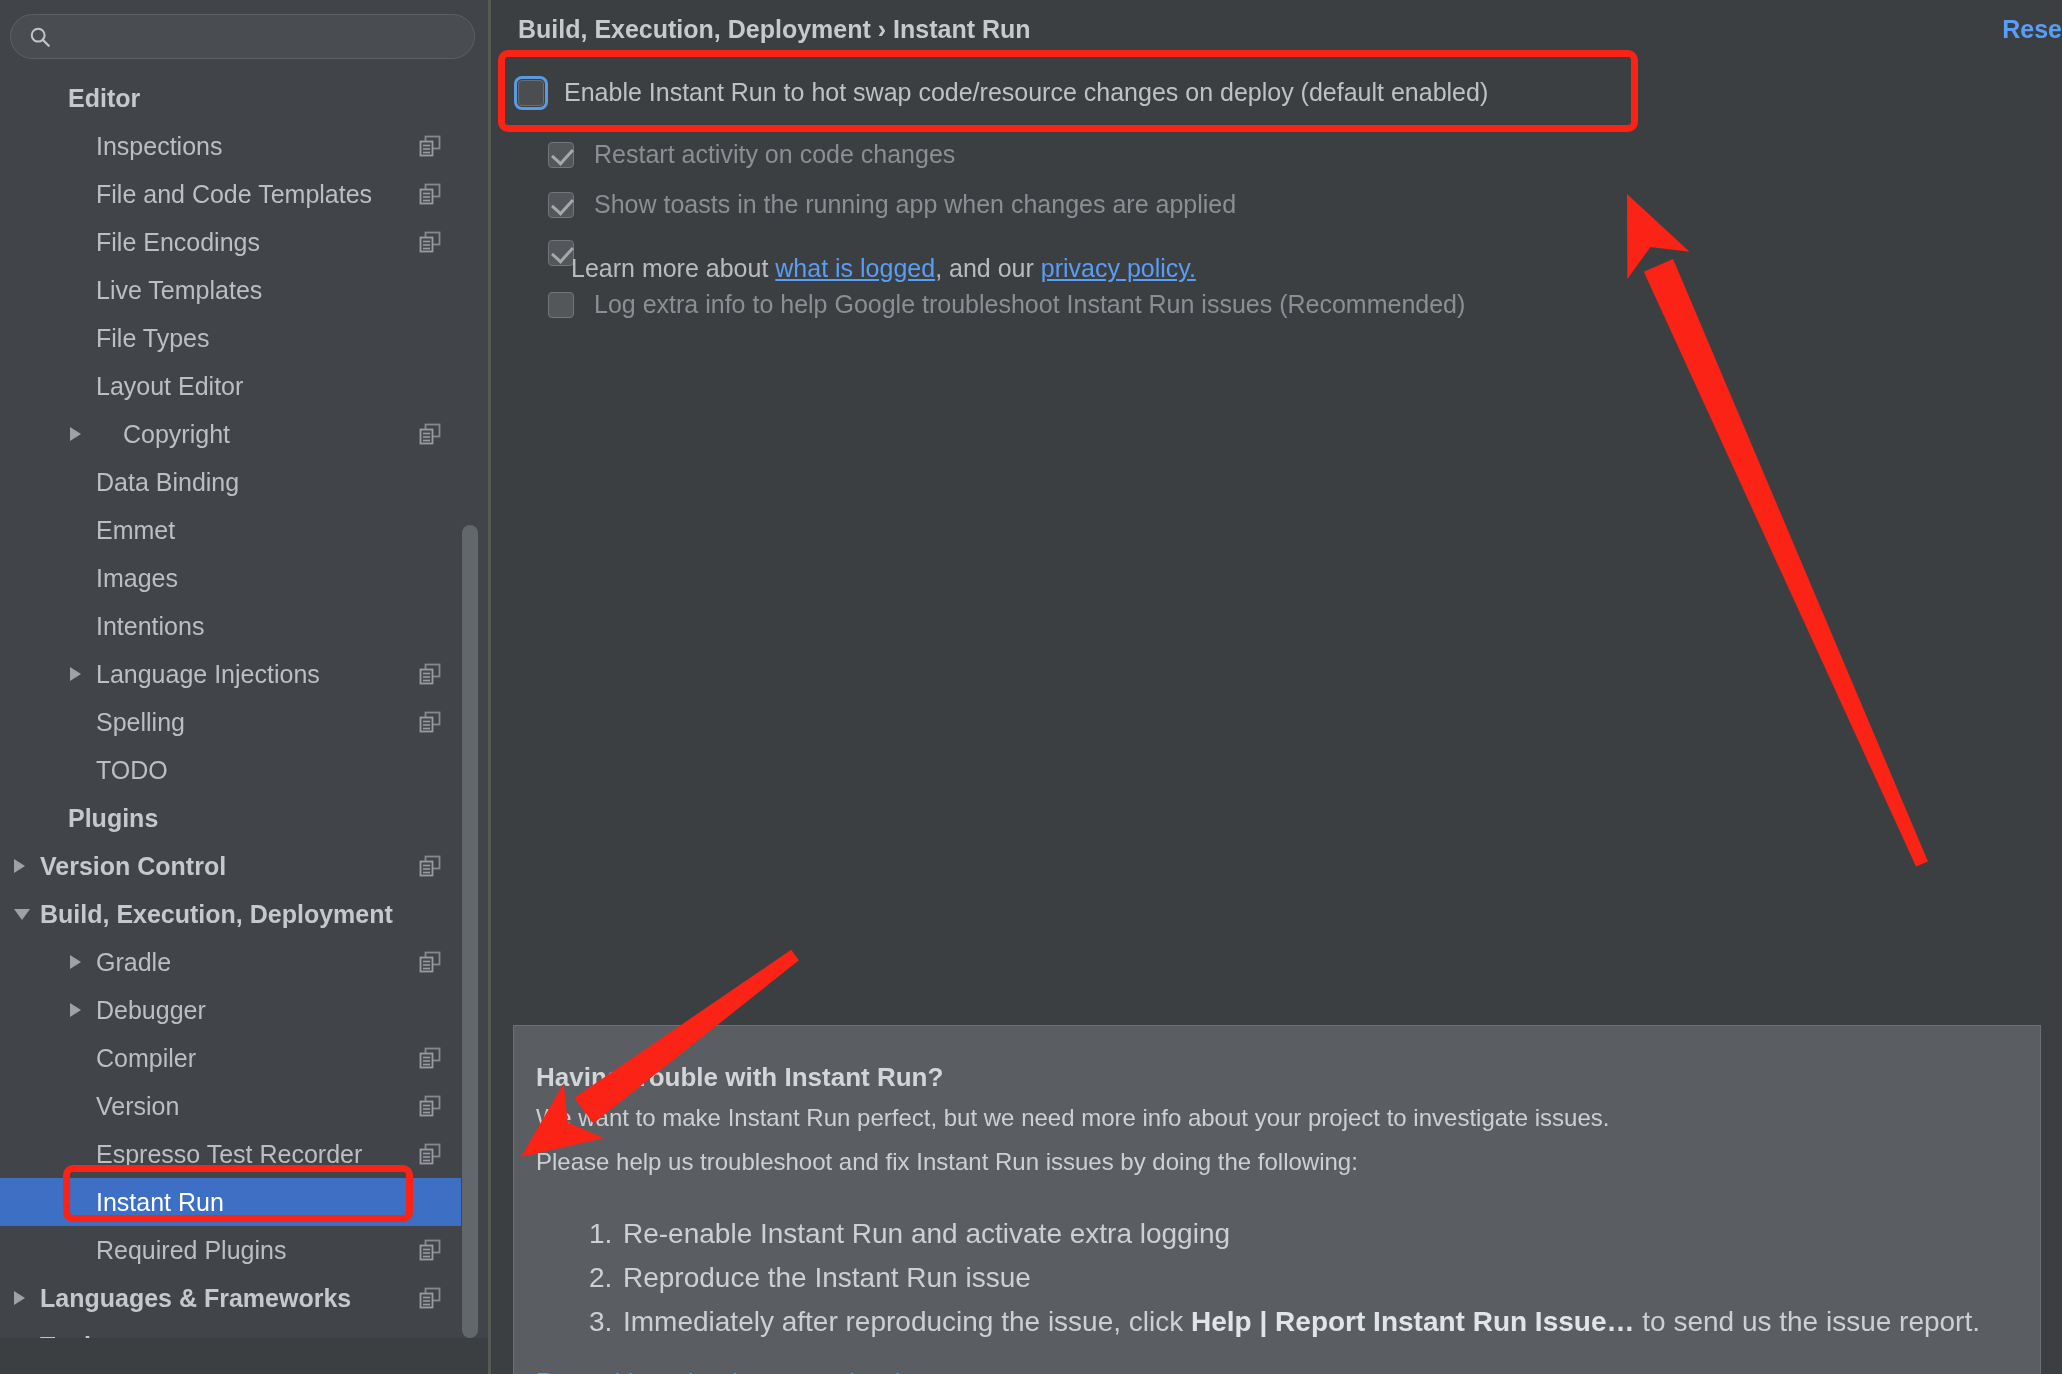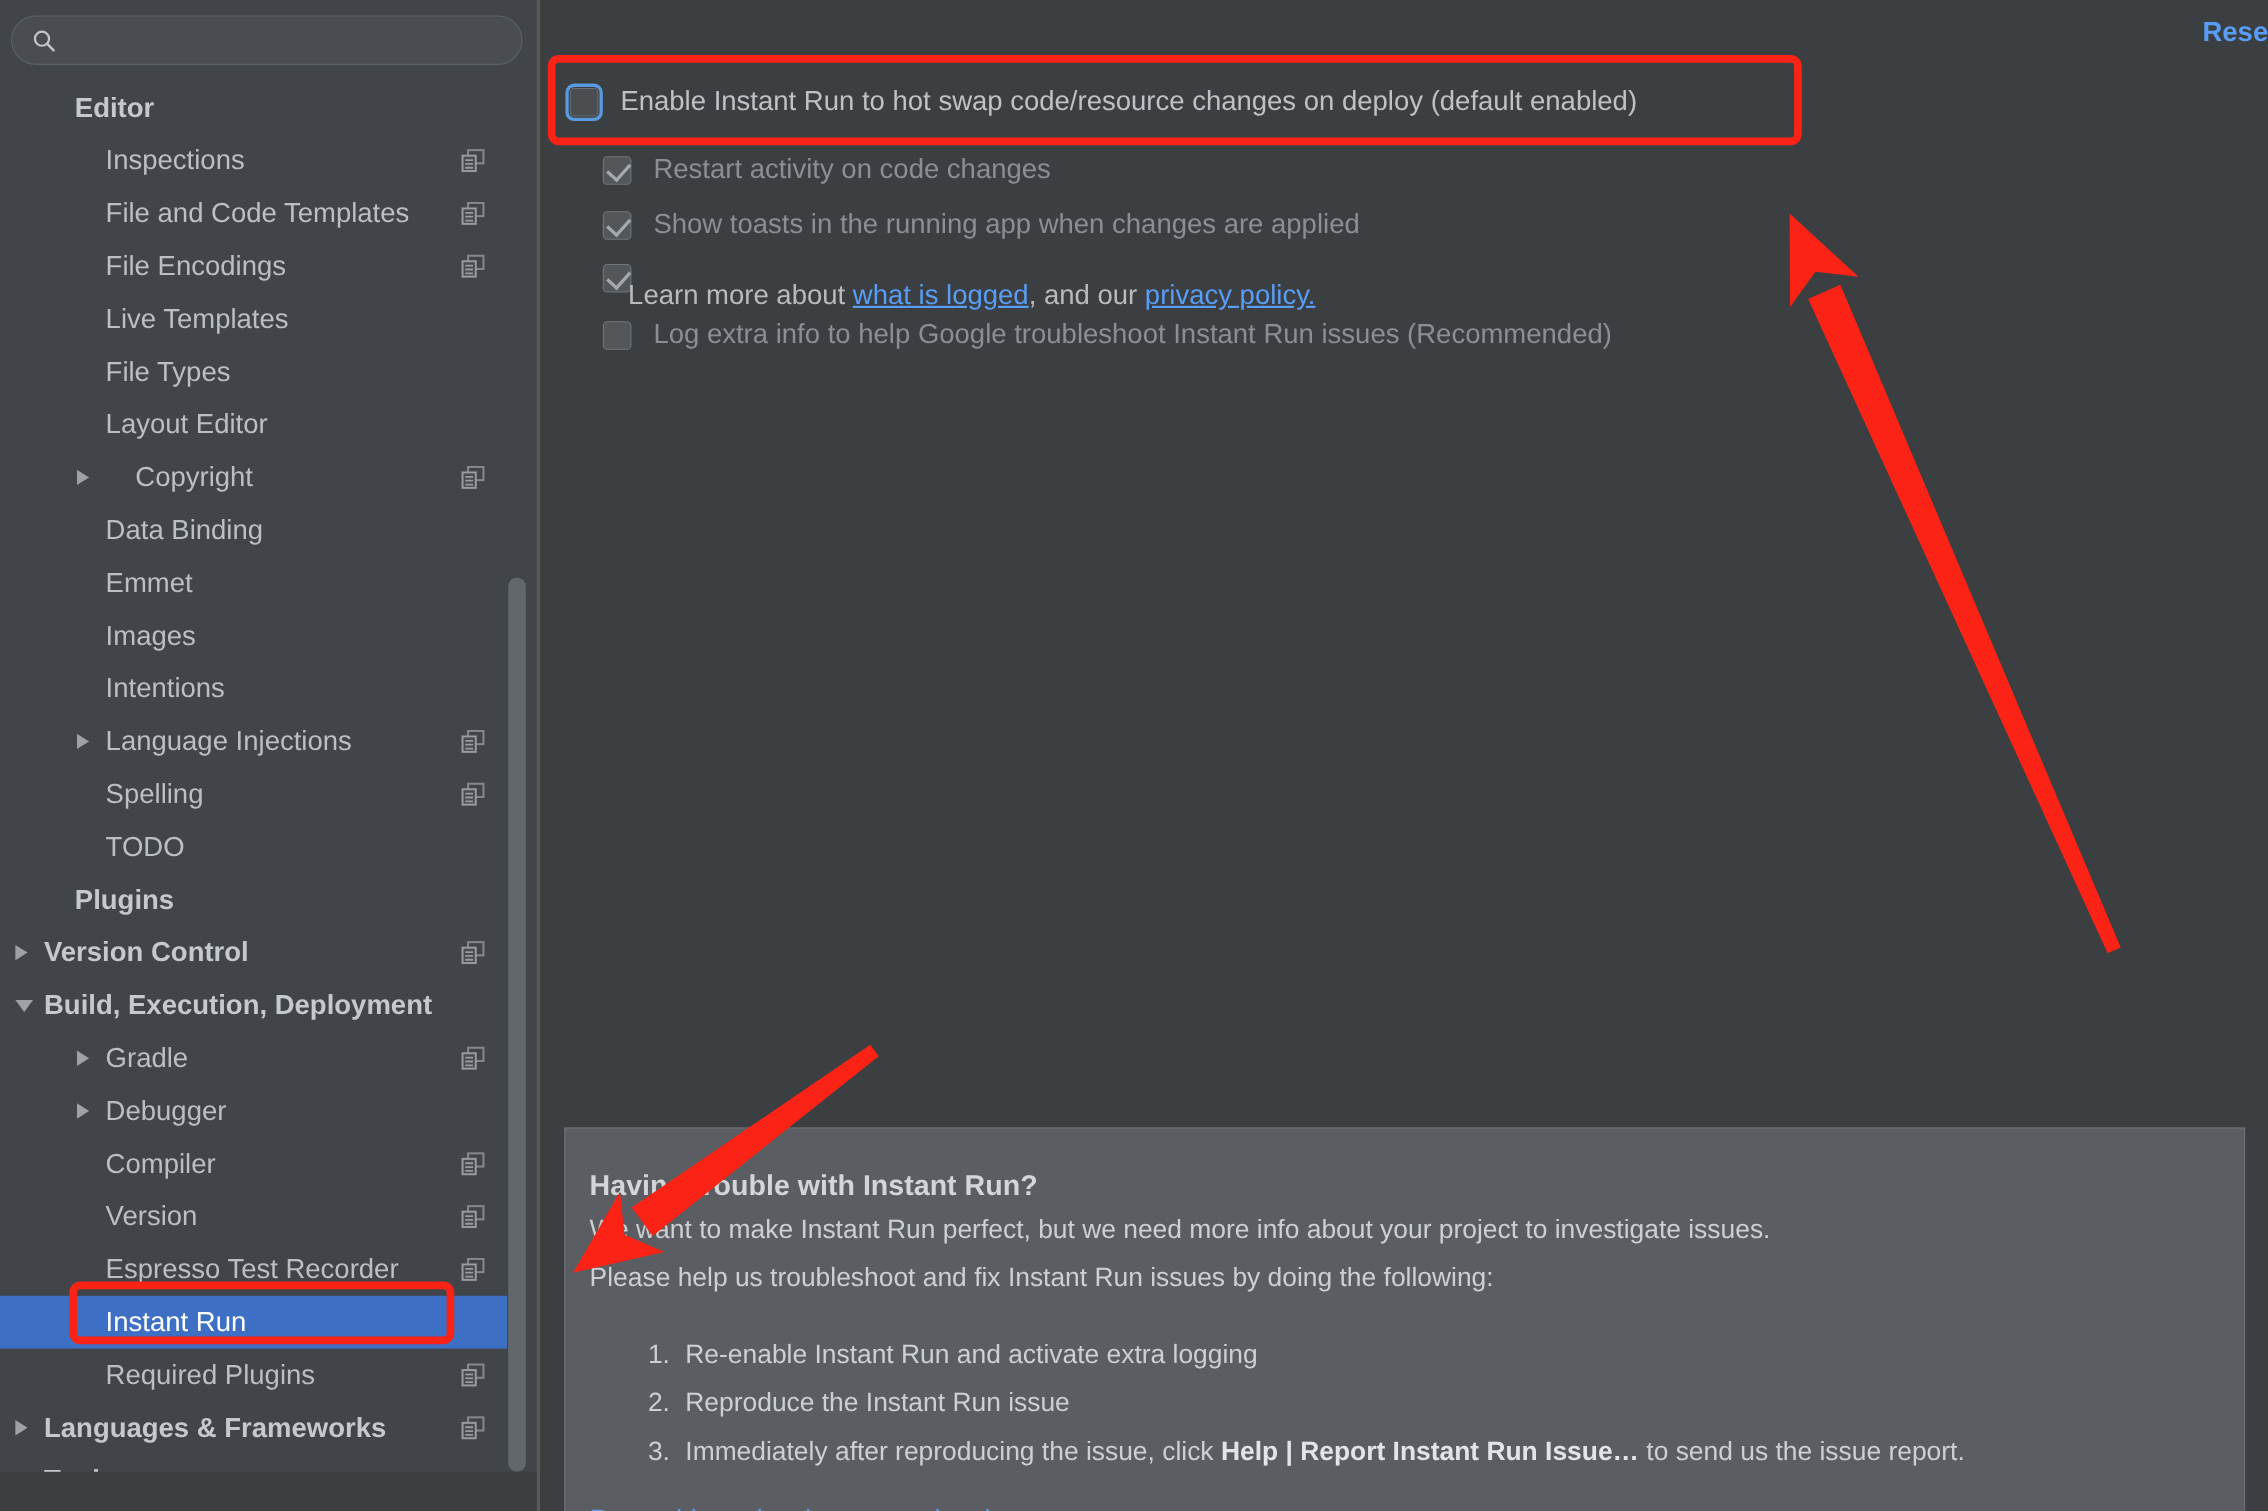--- a/index.html
+++ b/index.html
@@ -207,21 +207,21 @@
   .info-p {
     position: absolute;
     left: 22px;
     font-size: 24px;
     color: #cdd0d3;
     white-space: nowrap;
   }
   .info-li {
     position: absolute;
     left: 75px;
-    font-size: 24px;
+    font-size: 28px;
     color: #cdd0d3;
     white-space: nowrap;
   }
   .info-li .num { display: inline-block; width: 34px; }
   .info-li b { color: #e2e5e8; }
   #reenable-link {
     position: absolute;
     left: 22px; top: 342px;
     font-size: 24px;
     color: #589df6;
@@ -481,20 +481,21 @@
       </div>
 
     <div id="sb-track">
       <div id="sb-thumb"></div>
     </div>
   </div>
   <div id="sidebar-divider"></div>
 
   <div id="main">
 
+    <div id="breadcrumb">Build, Execution, Deployment › Instant Run</div>
     <div id="reset-link">Rese</div>
 
     <div id="cb-list">
         <div class="cb-row" style="top: 78px; margin-left: 0px;">
           <span class="cb-box">
             <span class="cb-focus"></span>
           </span>
           <span class="cb-label">Enable Instant Run to hot swap code/resource changes on deploy (default enabled)</span>
         </div>
         <div class="cb-row" style="top: 140px; margin-left: 30px;">

